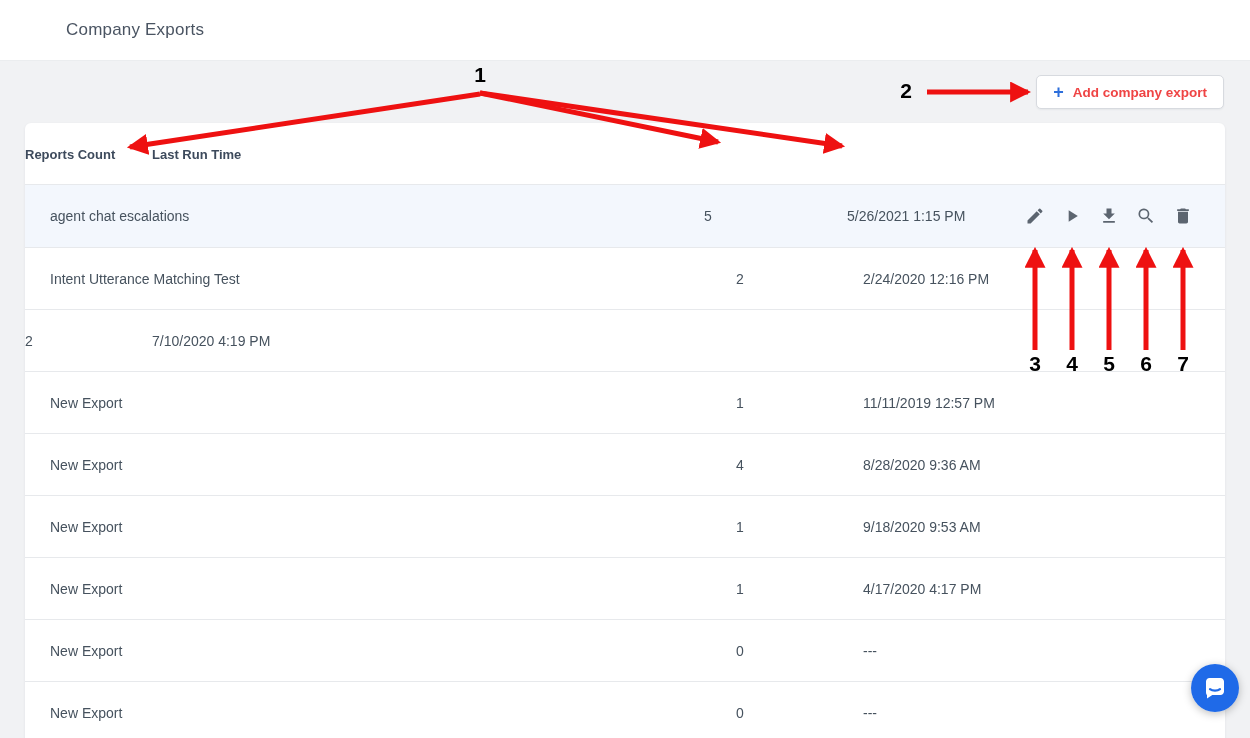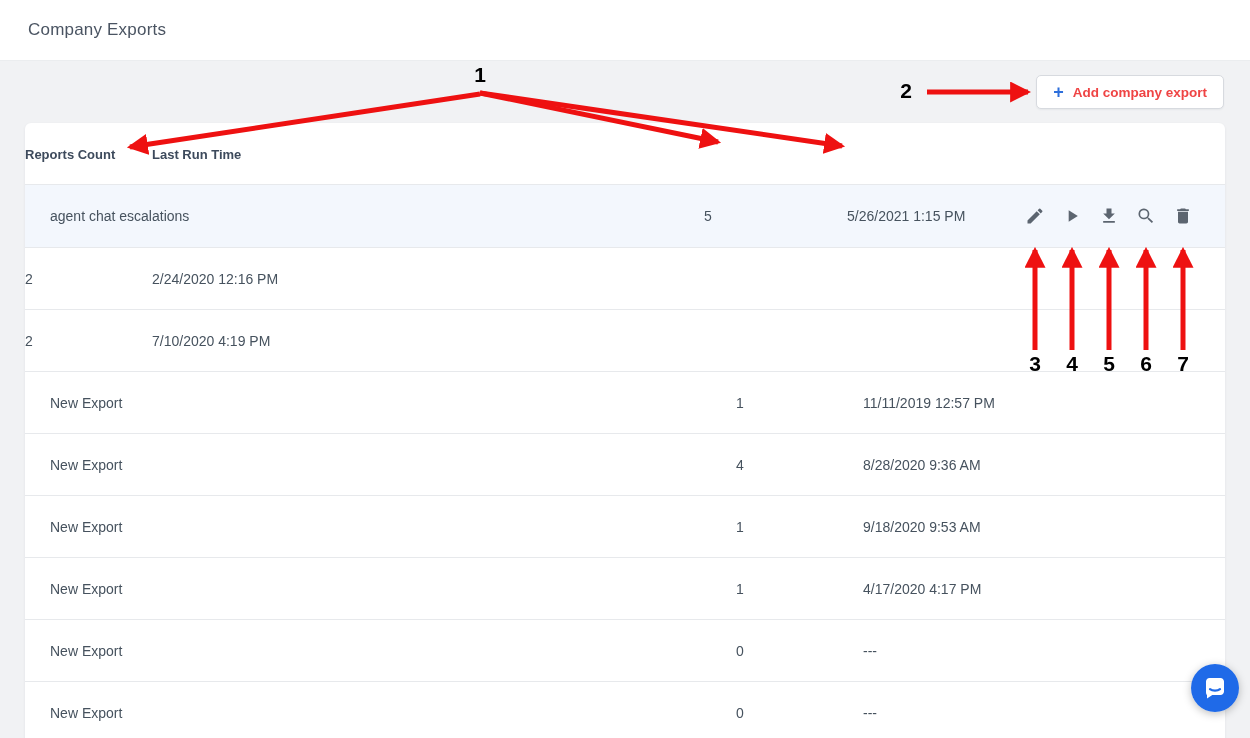--- a/index.html
+++ b/index.html
@@ -9,21 +9,21 @@
     font-family: "Liberation Sans", sans-serif;
     background: #f1f2f4;
   }
 
   
   .topbar {
     position: absolute; left: 0; top: 0; width: 1250px; height: 61px;
     background: #ffffff; border-bottom: 1px solid #ebedef;
     display: flex; align-items: center; padding-left: 28px;
   }
-  .page-title { font-size: 17px; color: #4a5462; letter-spacing: .2px; }
+  .page-title { font-size: 17px; color: #4a5462; letter-spacing: .2px; margin-left: 38px; }
 
   
   .add-btn {
     position: absolute; top: 75px; right: 26px; height: 34px;
     display: flex; align-items: center; gap: 9px; padding: 0 16px;
     background: #ffffff; border: 1px solid #d7dadf; border-radius: 5px;
     box-shadow: 0 1px 2px rgba(40,50,70,.06); cursor: pointer;
   }
   .add-btn .plus { color: #2e6fdb; font-size: 18px; font-weight: 700; line-height: 1; margin-top: -1px; }
   .add-btn .lbl { font-size: 13.5px; font-weight: 700; color: #ef4444; }
@@ -123,20 +123,23 @@
       </button>
       <button class="icon-btn">
         <svg viewBox="0 0 24 24">
             <path d="M6 19c0 1.1.9 2 2 2h8c1.1 0 2-.9 2-2V7H6v12zM19 4h-3.5l-1-1h-5l-1 1H5v2h14V4z"></path>
           </svg>
       </button>
     </div>
   </div>
 
   <div class="trow">
+    <div class="c-name">
+        <span class="cell-text">Intent Utterance Matching Test</span>
+      </div>
     <div class="c-count"><span class="cell-text">2</span></div>
     <div class="c-date"><span class="cell-text">2/24/2020 12:16 PM</span></div>
     <div class="c-actions"></div>
   </div>
 
   <div class="trow">
     <div class="c-count"><span class="cell-text">2</span></div>
     <div class="c-date"><span class="cell-text">7/10/2020 4:19 PM</span></div>
     <div class="c-actions"></div>
   </div>

